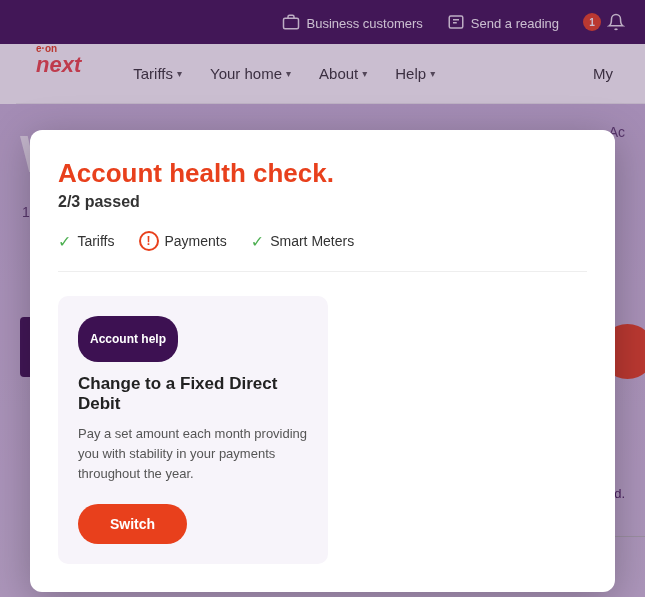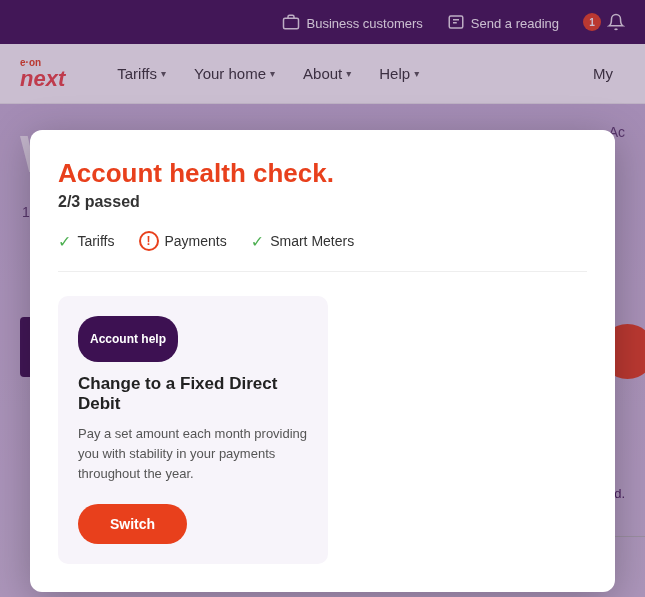--- a/index.html
+++ b/index.html
@@ -45,24 +45,24 @@
       justify-content: center;
       font-size: 10px;
       font-weight: bold;
     }
 
     
     .main-nav {
       background: white;
       height: 60px;
       display: flex;
-      align-items: center;
       padding: 0 20px;
       border-bottom: 1px solid #eee;
       gap: 0;
+      margin-left: 16px;
     }
     .logo {
       margin-right: 40px;
     }
     .logo-eon {
       font-size: 10px;
       color: #e8401c;
       font-weight: bold;
       line-height: 1;
     }

